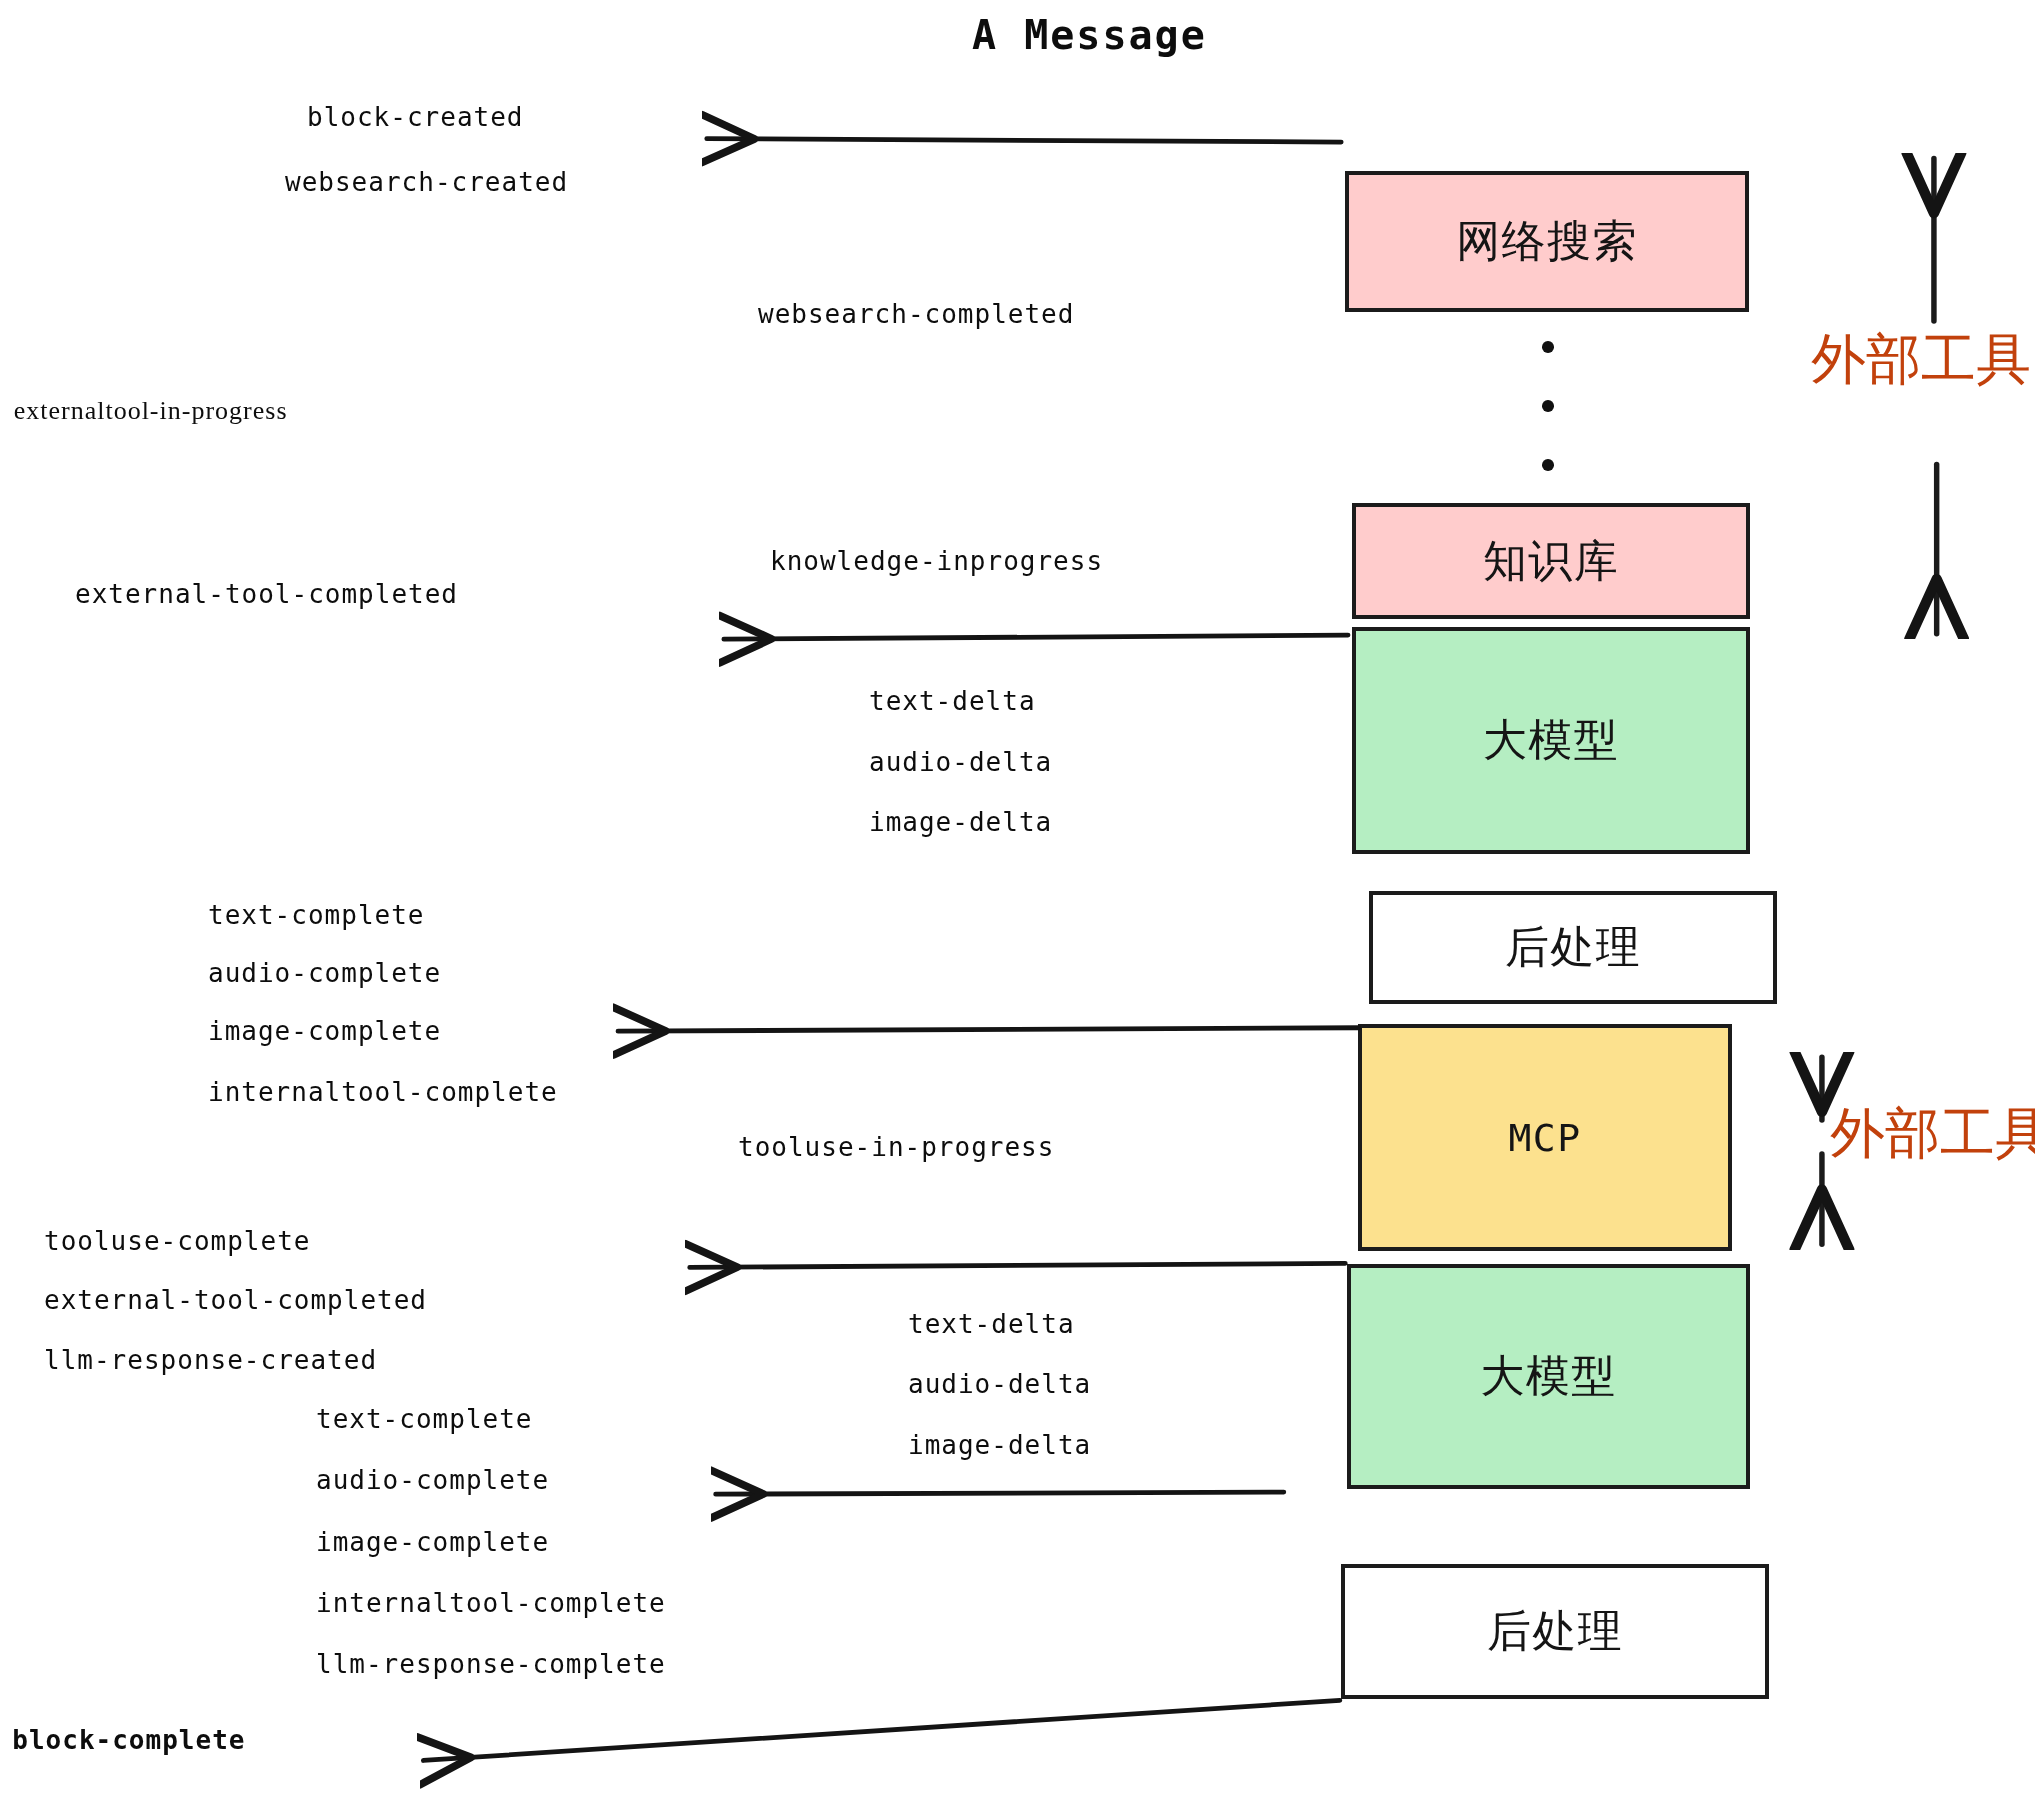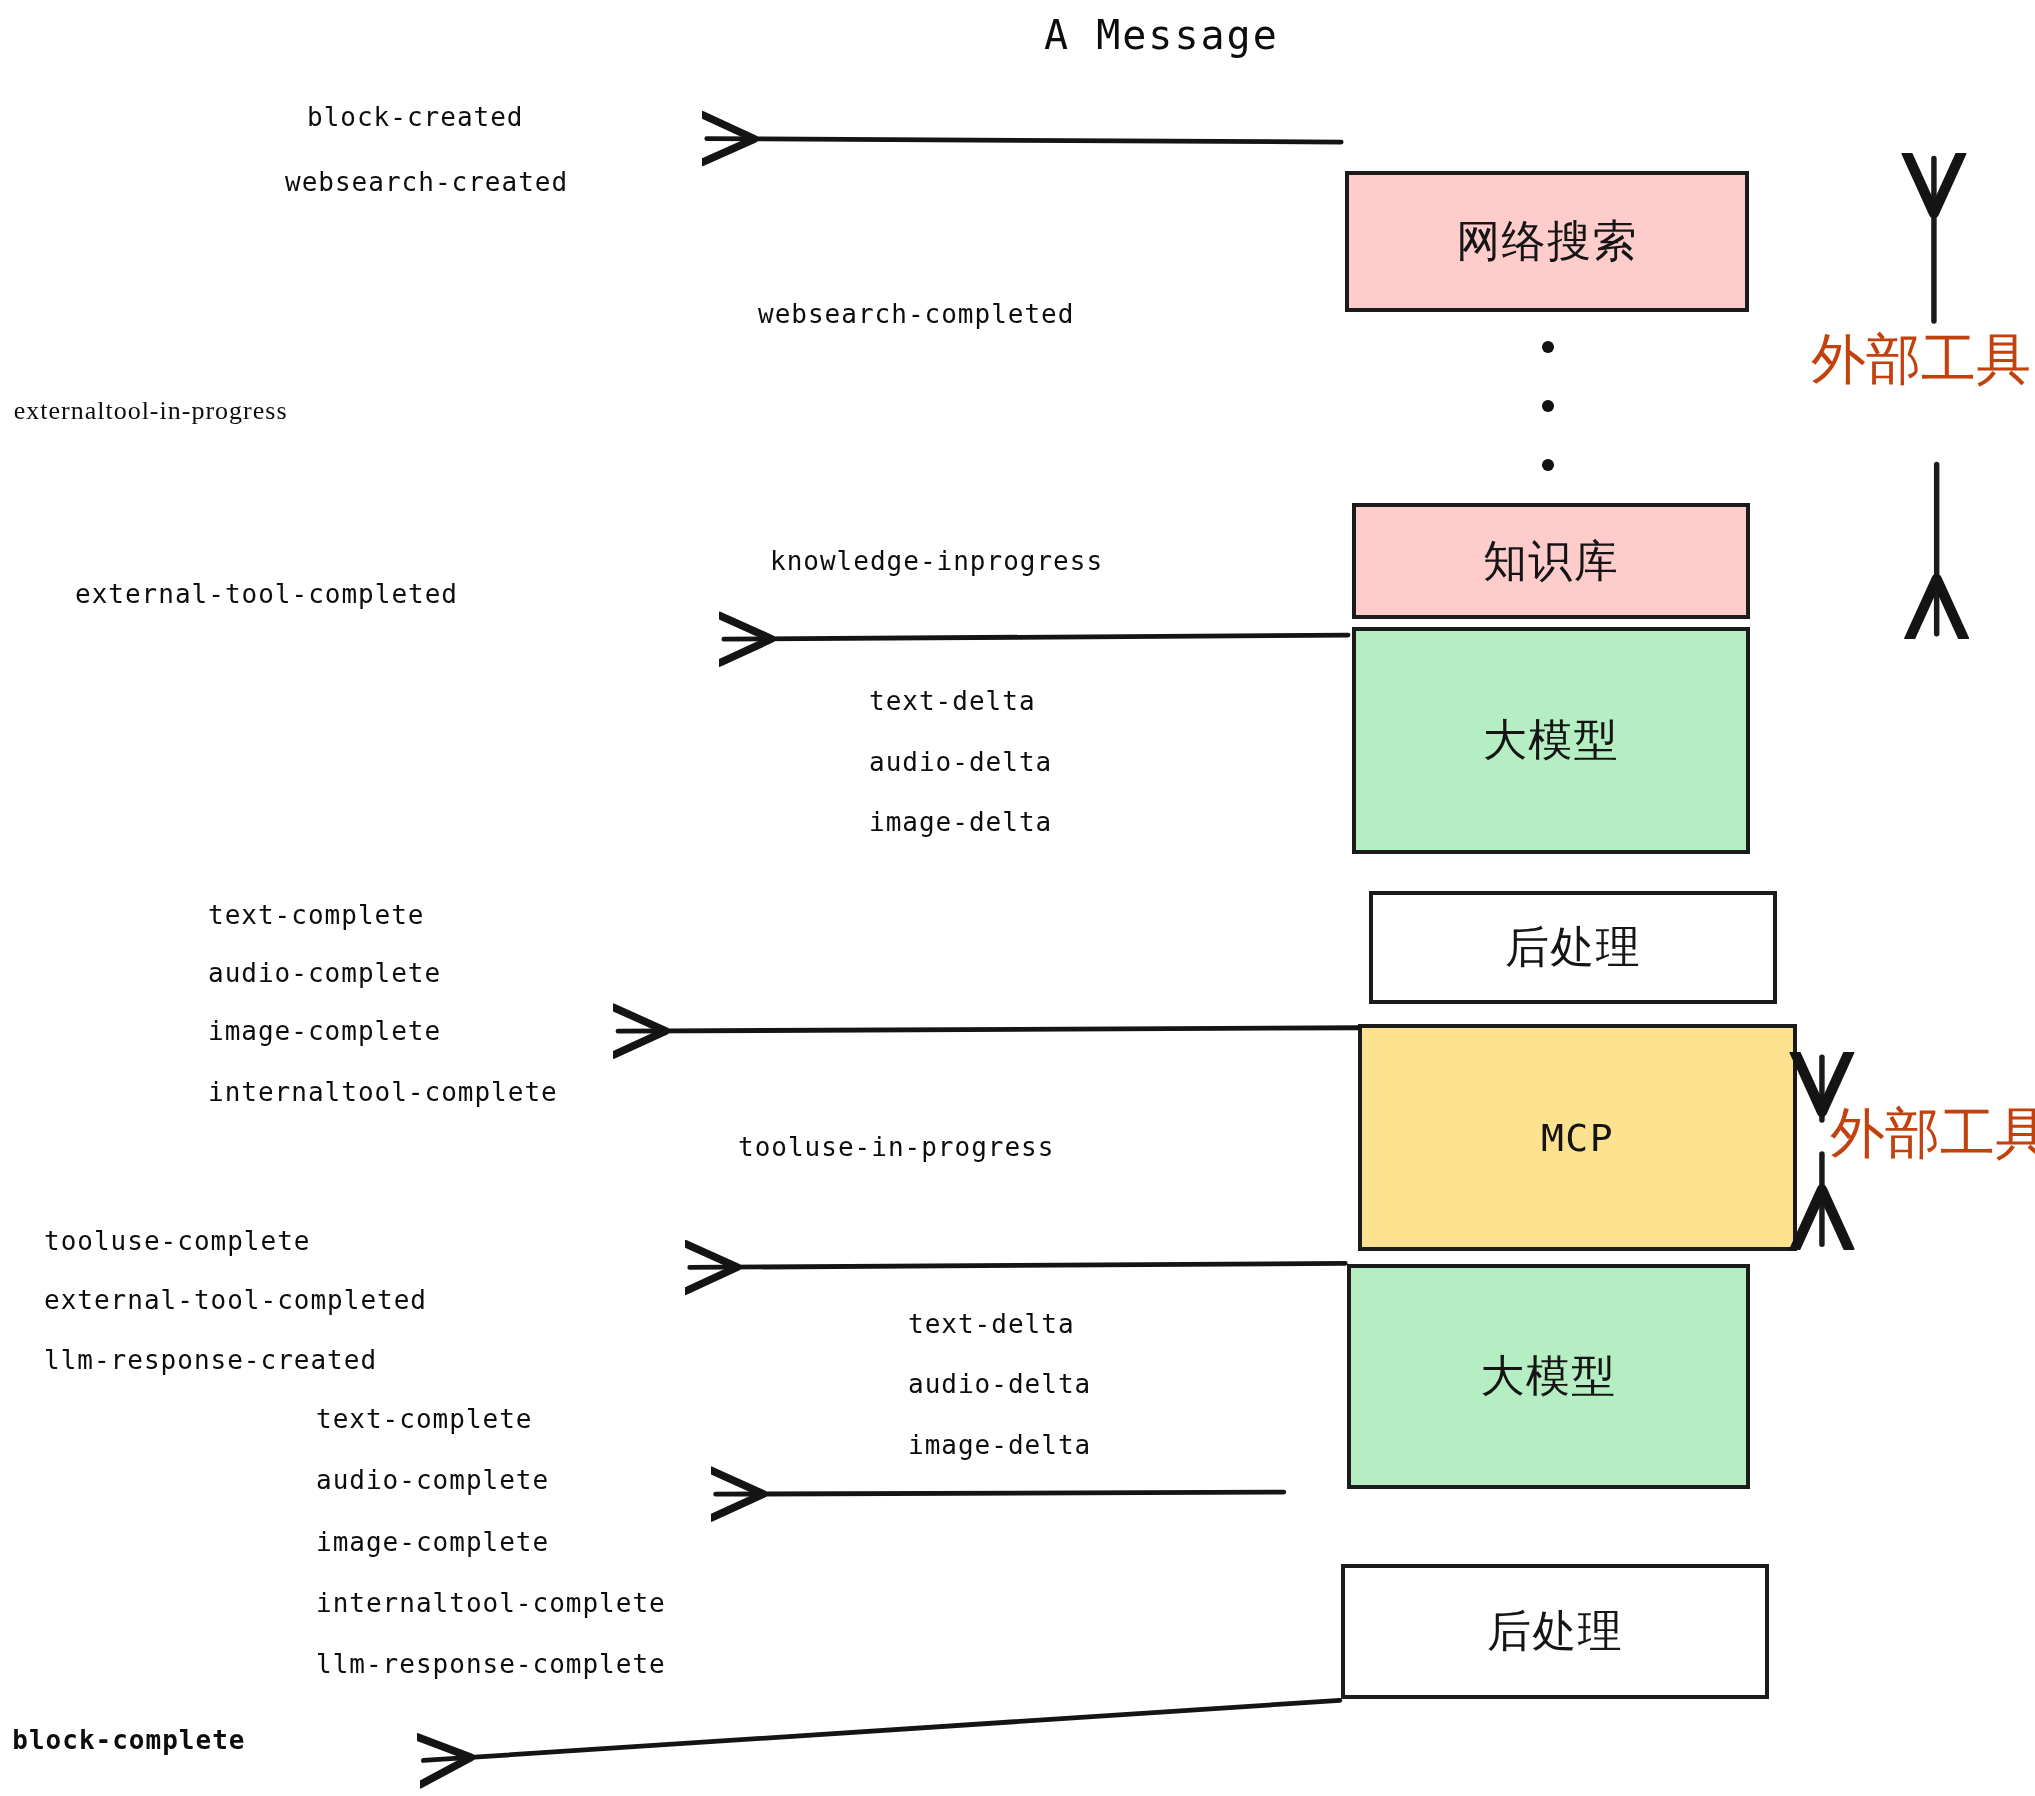--- a/index.html
+++ b/index.html
@@ -79,21 +79,21 @@
     color: #c2410c;
     white-space: nowrap;
     line-height: 1;
   }
 </style>
 </head>
 <body>
 
 <div id="stage">
 
-  <div class="title" style="left:1044px; top:12.3px;">A Message</div>
+  <div class="title" style="left:972px; top:12.3px;font-weight:bold;">A Message</div>
 
   <div class="box" style="left:1345px; top:171px; width:404px; height:141px; background:#FFCCCC;">
     <span class="boxlabel">网络搜索</span>
   </div>
 
   <div class="dots" style="left:1541px; top:341px; width:13.7px; height:130px;">
     <span></span>
     <span></span>
     <span></span>
   </div>
@@ -103,21 +103,21 @@
   </div>
 
   <div class="box" style="left:1352px; top:627px; width:398px; height:227px; background:#B5EEC2;">
     <span class="boxlabel">大模型</span>
   </div>
 
   <div class="box" style="left:1369px; top:891px; width:408px; height:113px; background:#FFFFFF;">
     <span class="boxlabel">后处理</span>
   </div>
 
-  <div class="box latin" style="left:1358px; top:1024px; width:439px; height:227px; background:#FCE18E;">
+  <div class="box latin" style="left:1358px; top:1024px; width:374px; height:227px; background:#FCE18E;">
     <span class="boxlabel">MCP</span>
   </div>
 
   <div class="box" style="left:1347px; top:1264px; width:403px; height:225px; background:#B5EEC2;">
     <span class="boxlabel">大模型</span>
   </div>
 
   <div class="box" style="left:1341px; top:1564px; width:428px; height:135px; background:#FFFFFF;">
     <span class="boxlabel">后处理</span>
   </div>

